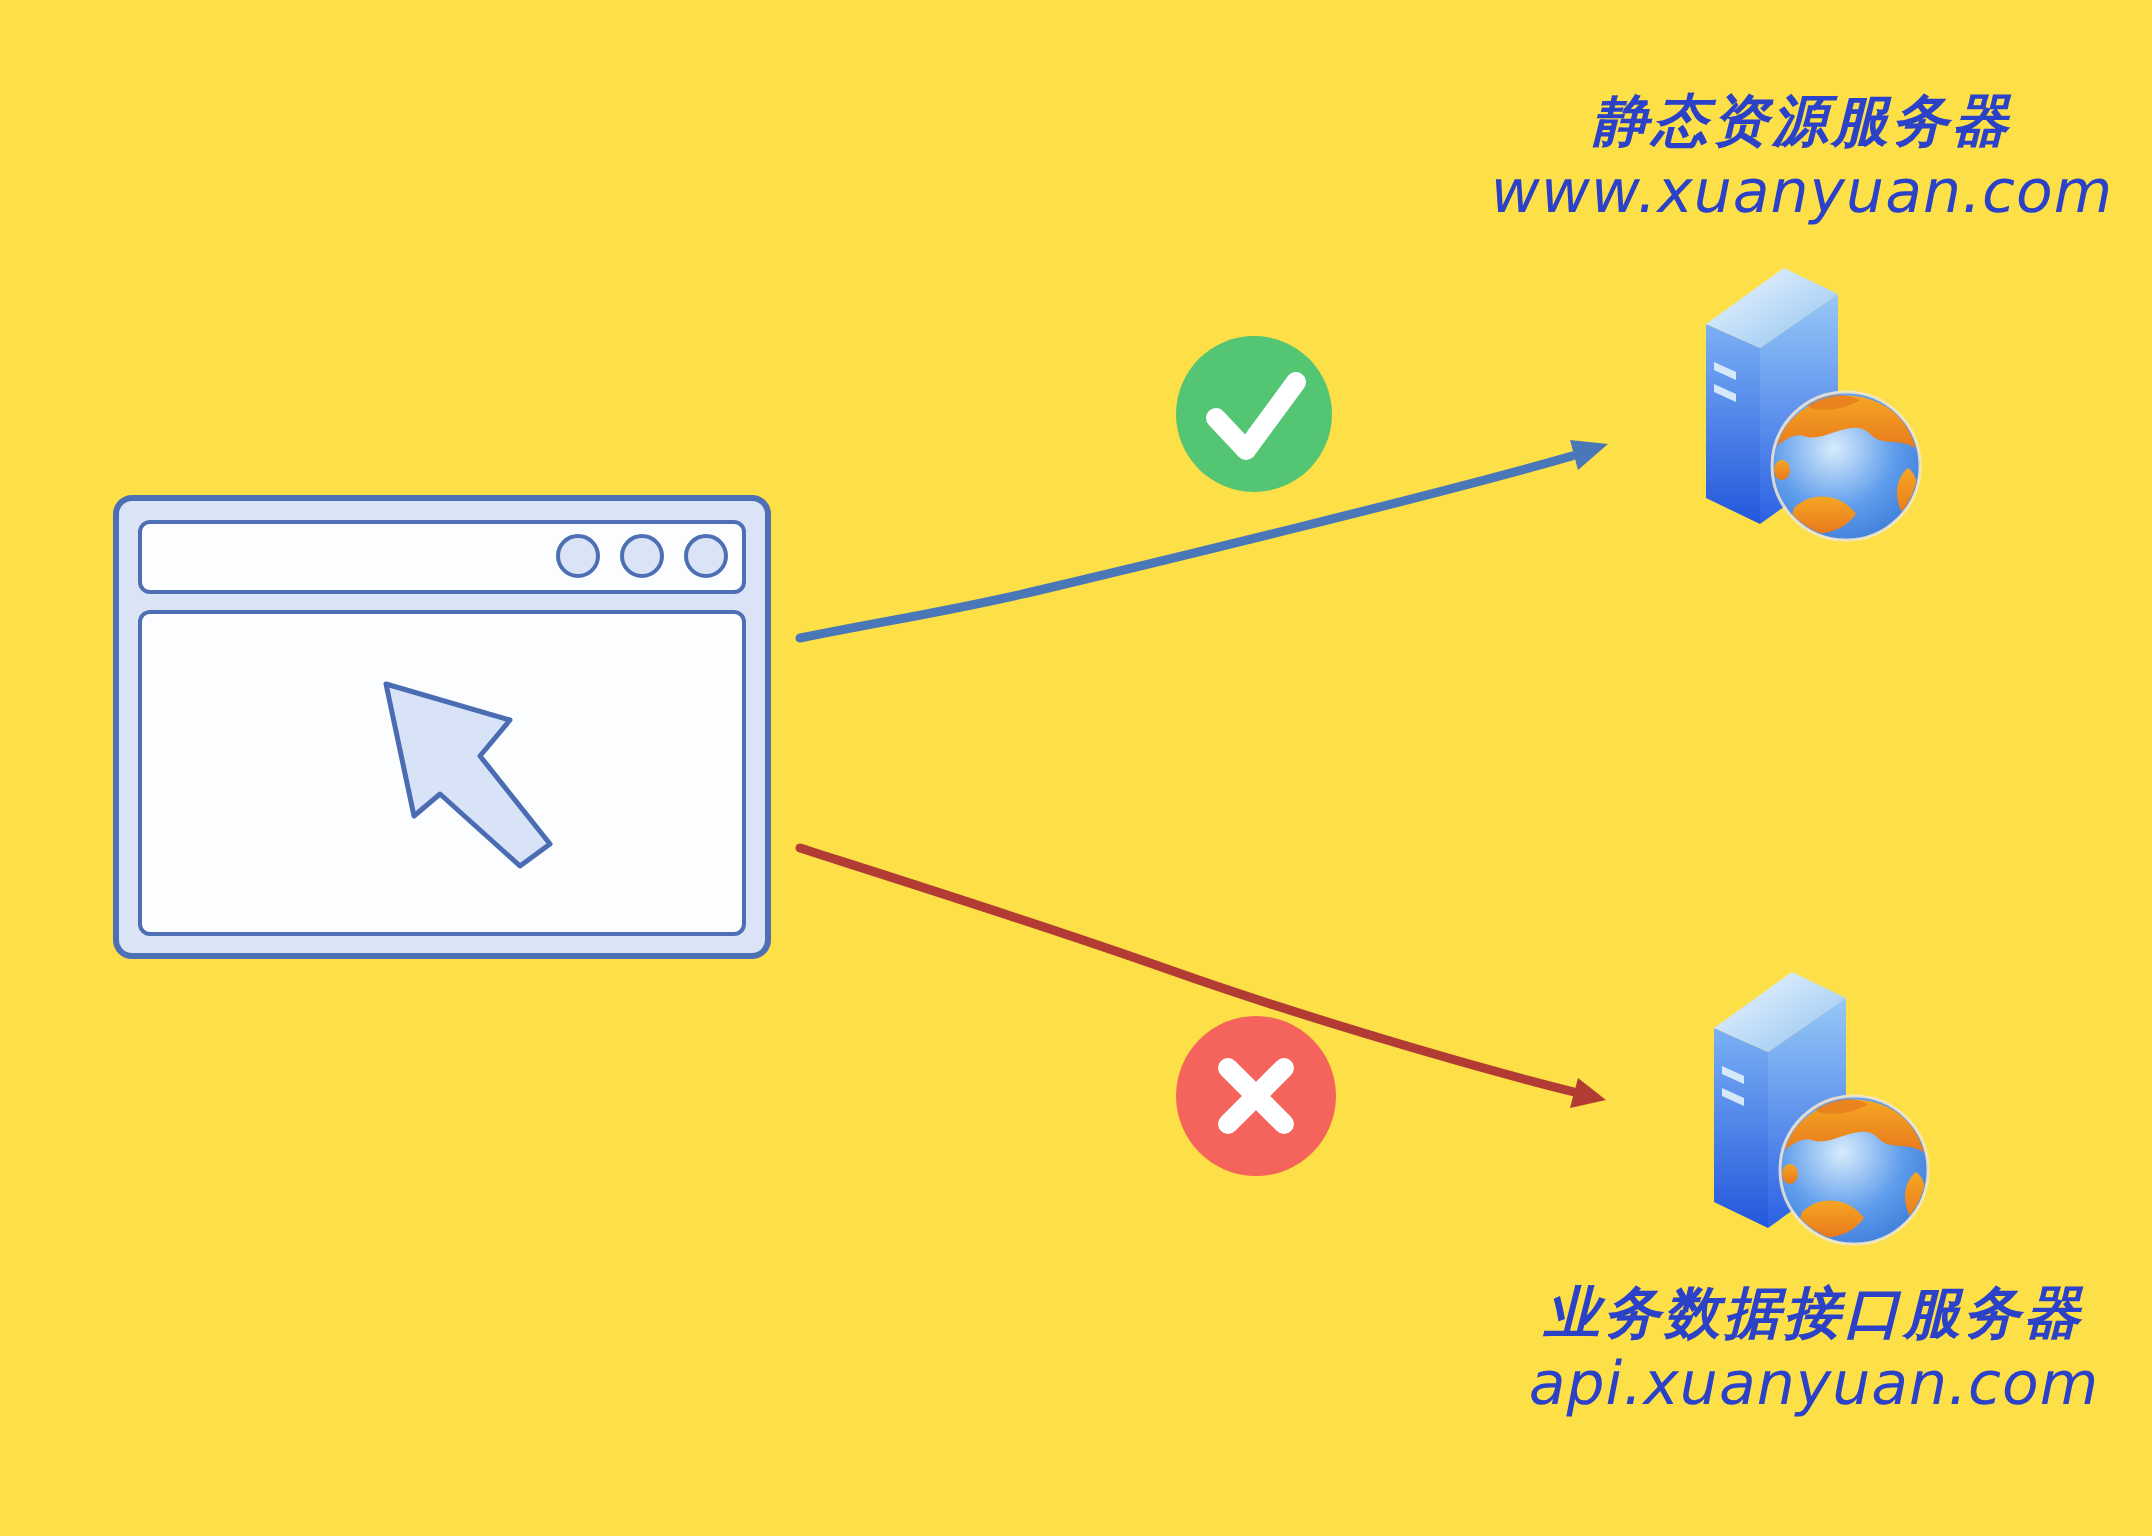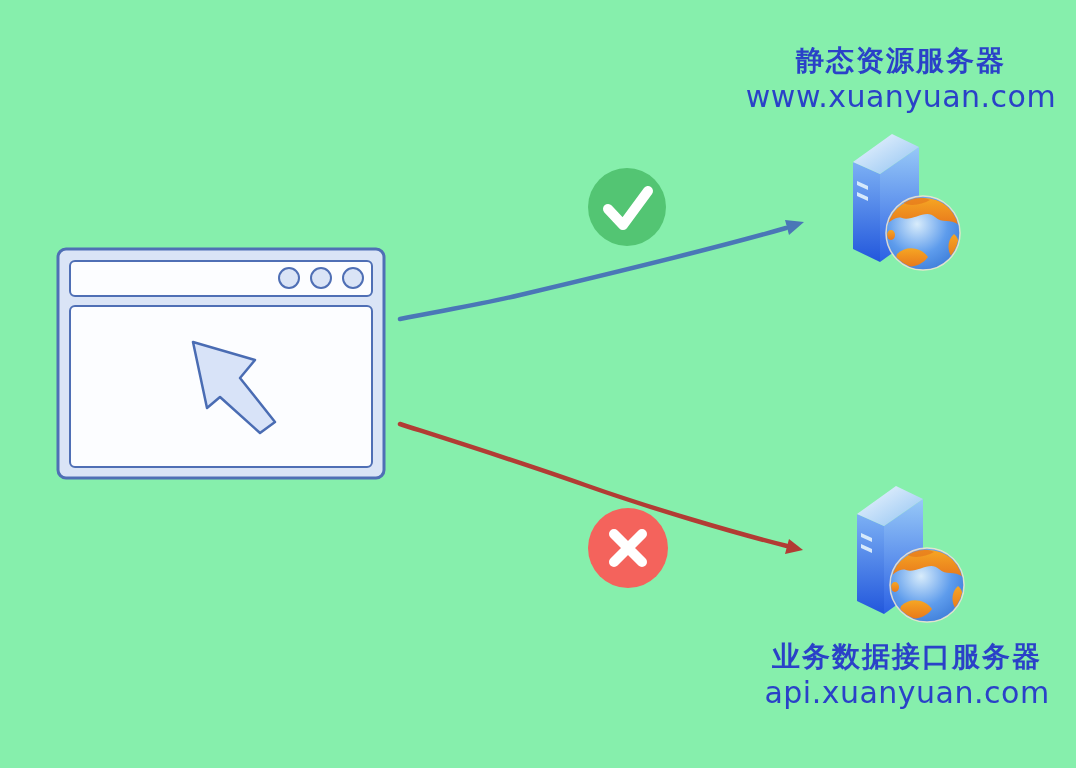--- a/index.html
+++ b/index.html
@@ -1,19 +1,19 @@
 <!DOCTYPE html>
 <html><head>
 <meta charset="utf-8">
 <style>
   html,body { margin:0; padding:0; }
   body { background:#ffffff; font-family:"DejaVu Sans","Liberation Sans",sans-serif; }
   .stage {
     position:relative; width:1076px; height:768px;
-    background:#86efac; overflow:hidden;
+    background:#fde047; overflow:hidden;font-style:italic;
   }
   svg.layer { position:absolute; left:0; top:0; }
   .server-caption {
     position:absolute; width:370px; text-align:center;
     color:#2a41c8;
   }
   .server-caption .cn {
     font-size:28px; font-weight:600; letter-spacing:2px; line-height:34px;
   }
   .server-caption .url {

